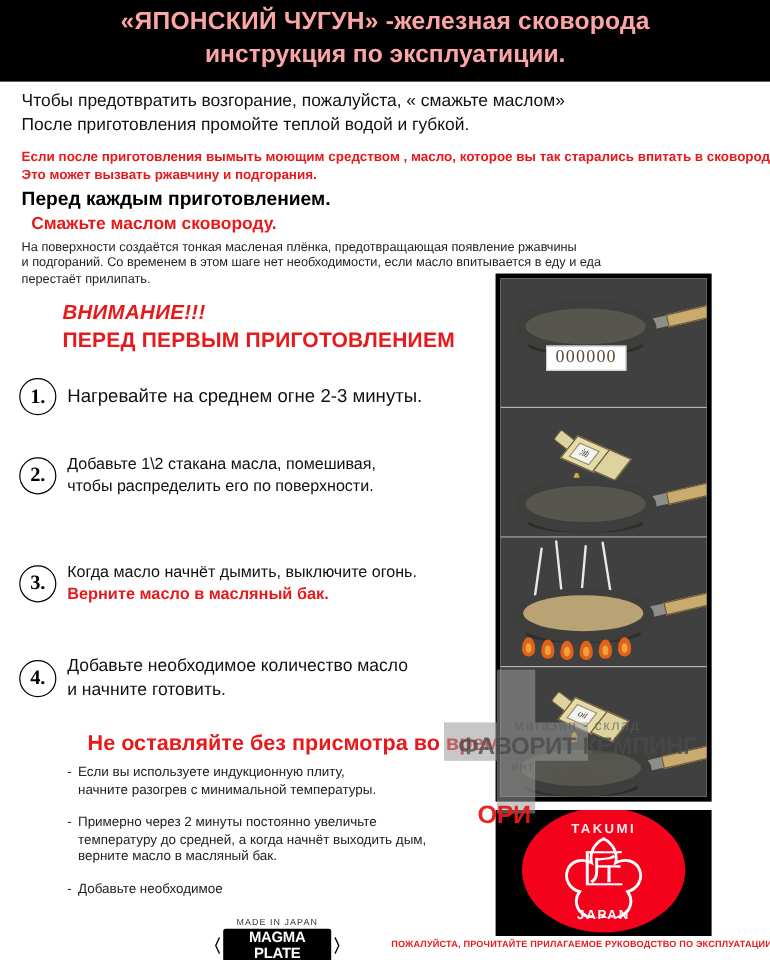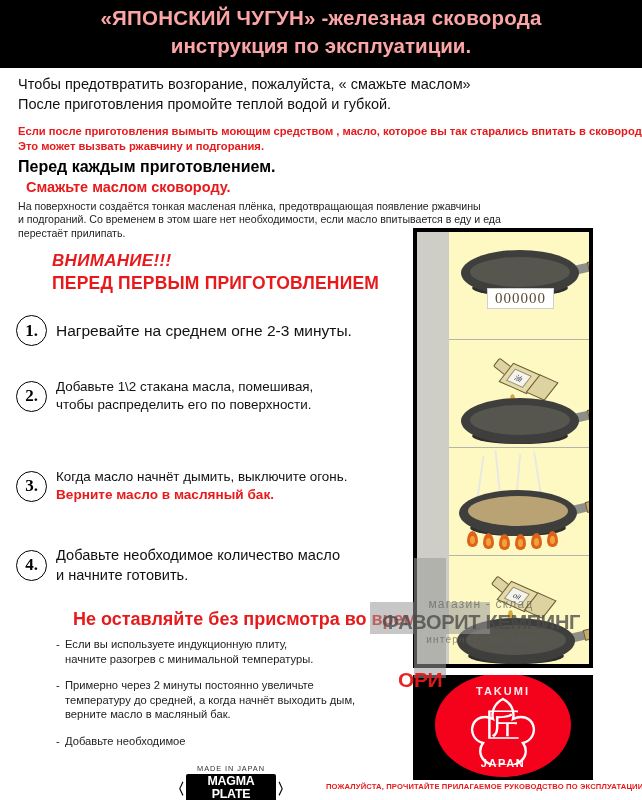--- a/index.html
+++ b/index.html
@@ -102,21 +102,21 @@
     color:#e8191b;font-size:7.6px;font-weight:bold;letter-spacing:.15px;
     white-space:nowrap;
   }
 
   
   .illus{
     position:absolute;left:413px;top:228px;width:180px;height:440px;
     background:#cfcec6;border:4px solid #000;box-sizing:border-box;overflow:hidden;
   }
   .cell{position:relative;width:100%;height:25%;box-sizing:border-box;
-        border-bottom:1px solid #b5b4ab;overflow:hidden;background:#fef9c3;margin-left:32px;}
+        border-bottom:1px solid #b5b4ab;overflow:hidden;background:#404040;}
   .cell:last-child{border-bottom:none;}
 
   .pan{position:absolute;}
   .pan .body{
     position:absolute;width:118px;height:46px;border-radius:50%;
     background:#3e3e3c;
   }
   .pan .inner{
     position:absolute;left:9px;top:7px;width:100px;height:30px;border-radius:50%;
     background:#56564f;

